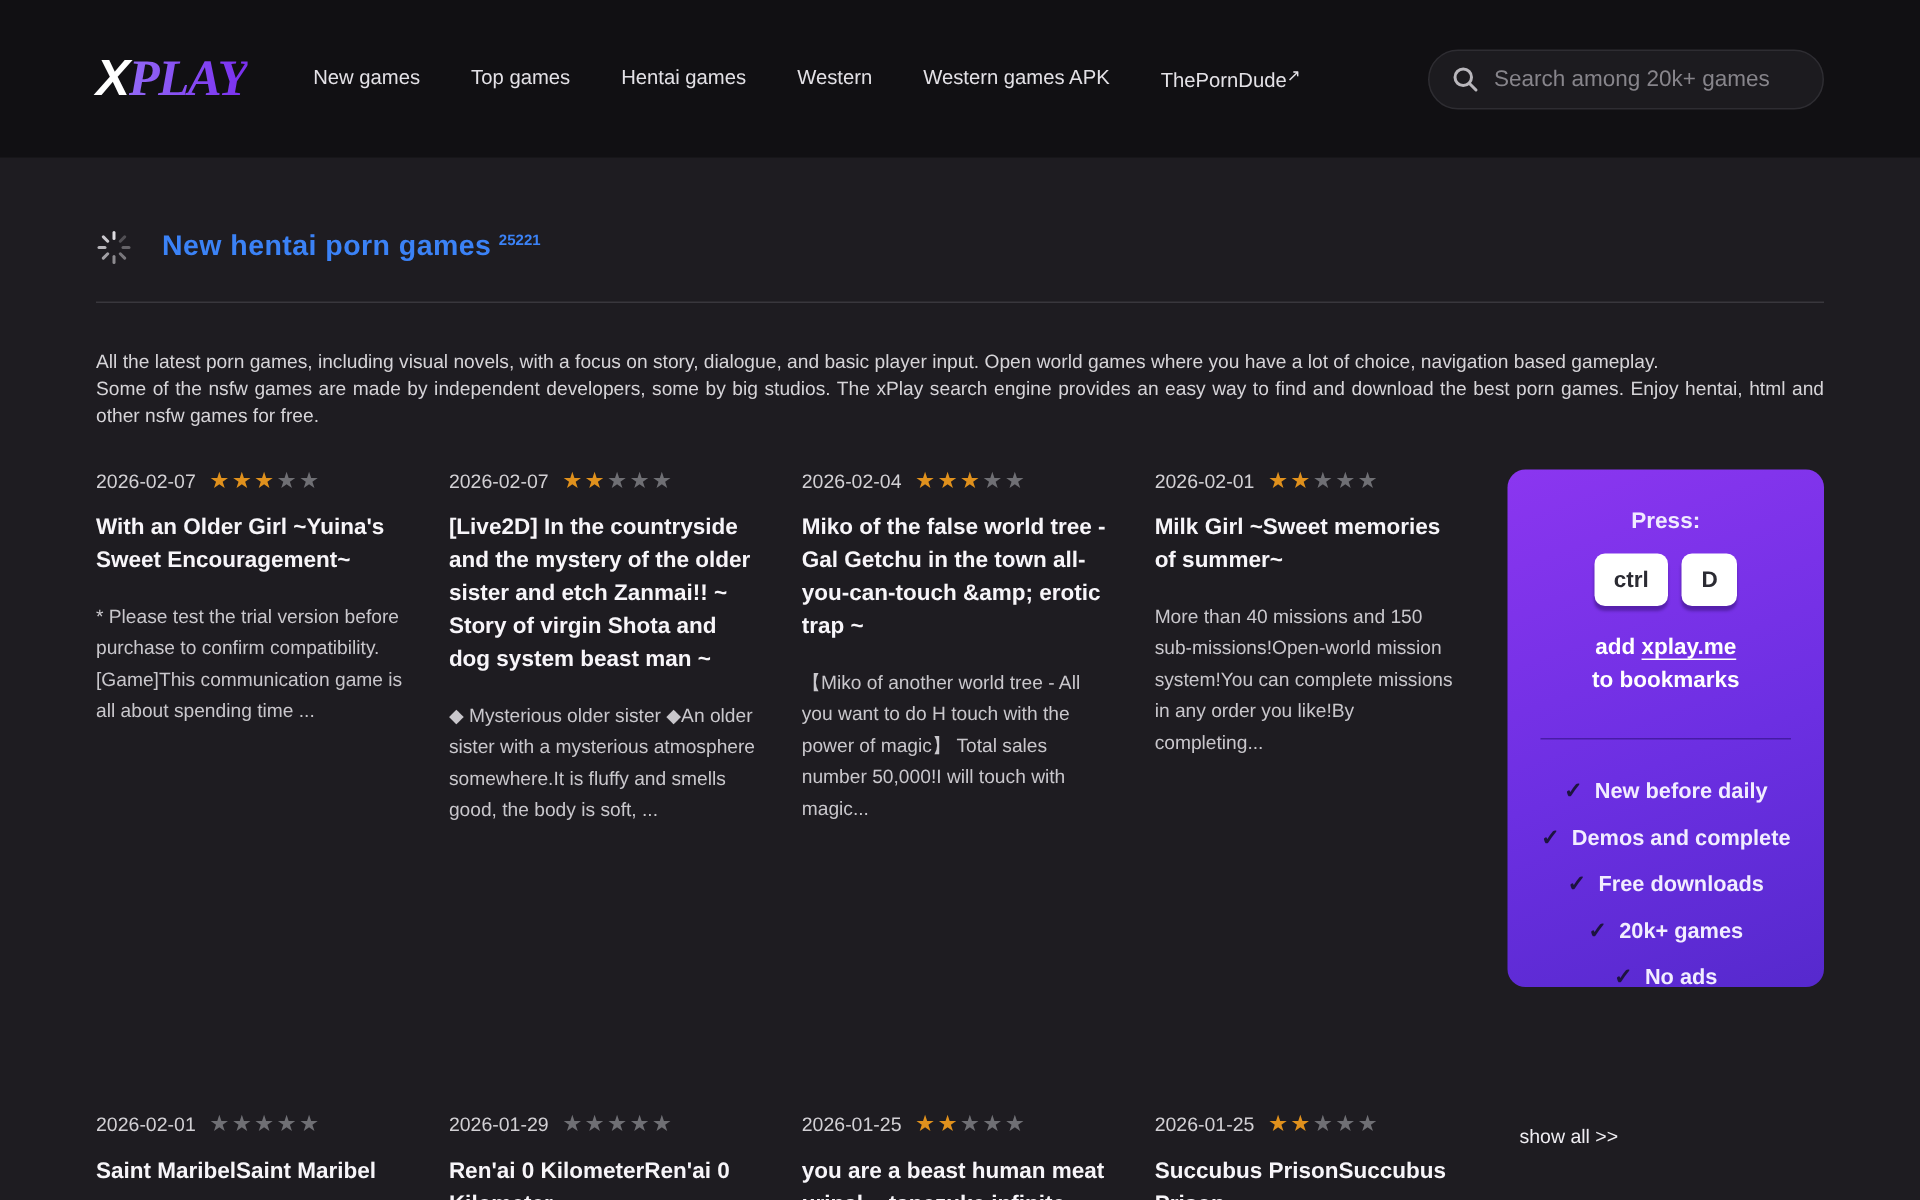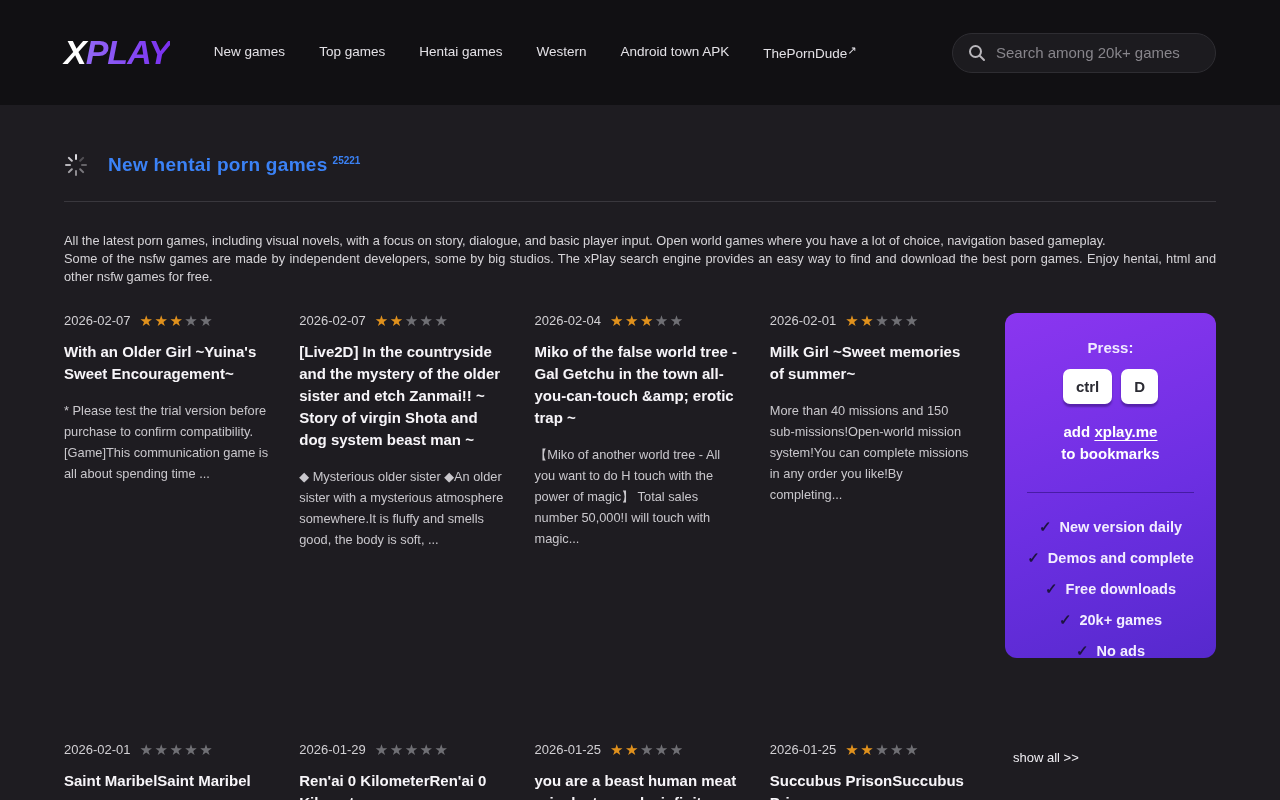--- a/index.html
+++ b/index.html
@@ -14,21 +14,21 @@
   .topbar {
     height:105px; background:#111013;
     display:flex; align-items:center;
     padding:0 64px;
   }
   .logo { font-style:italic; font-weight:900; font-size:34px; letter-spacing:-1px; cursor:pointer; white-space:nowrap; }
   .logo .lx { color:#ffffff; }
   .logo .lplay {
     color:#7d3bf2;
     background:linear-gradient(90deg,#9268f6 0%, #7a2ff0 100%);
-    -webkit-background-clip:text; background-clip:text;
+    -webkit-background-clip:text; background-clip:text;font-family:Liberation Serif, serif;
     -webkit-text-fill-color:transparent;
   }
   nav { display:flex; gap:34px; margin-left:44px; }
   .nav-item { font-size:13.5px; color:#e3e1e6; cursor:pointer; white-space:nowrap; }
   .ext-arrow { font-size:11px; vertical-align:4px; }
 
   .search {
     margin-left:auto; width:264px; height:40px;
     background:#1c1b1f; border:1px solid #2e2d32; border-radius:20px;
     display:flex; align-items:center; gap:10px; padding:0 15px;
@@ -97,21 +97,21 @@
 <body>
 
 <header class="topbar">
   <div class="logo"><span class="lx">X</span><span class="lplay">PLAY</span></div>
 
   <nav>
     <span class="nav-item">New games</span>
     <span class="nav-item">Top games</span>
     <span class="nav-item">Hentai games</span>
     <span class="nav-item">Western</span>
-    <span class="nav-item">Android town APK</span>
+    <span class="nav-item">Western games APK</span>
     <span class="nav-item"><span>ThePornDude</span><span class="ext-arrow">↗</span></span>
   </nav>
 
   <div class="search">
     <svg class="sicon" width="18" height="18" viewBox="0 0 18 18" fill="none">
       <circle cx="7.5" cy="7.5" r="5.5" stroke="#b9b7bc" stroke-width="2"></circle>
       <line x1="12" y1="12" x2="16" y2="16" stroke="#b9b7bc" stroke-width="2" stroke-linecap="round"></line>
     </svg>
     <input type="text" placeholder="Search among 20k+ games" style="">
   </div>
@@ -183,21 +183,21 @@
         <span class="keycap">ctrl</span>
         <span class="keycap">D</span>
       </div>
       <div class="promo-add">
         <span>add</span>
         <span class="promo-link">xplay.me</span><br>
         <span>to bookmarks</span>
       </div>
       <hr class="promo-rule">
       <ul class="features">
-        <li><span class="check">✓</span><span>New version daily</span></li>
+        <li><span class="check">✓</span><span>New before daily</span></li>
         <li><span class="check">✓</span><span>Demos and complete</span></li>
         <li><span class="check">✓</span><span>Free downloads</span></li>
         <li><span class="check">✓</span><span>20k+ games</span></li>
         <li><span class="check">✓</span><span>No ads</span></li>
       </ul>
     </aside>
 
     <article class="card">
       <div class="card-meta">
           <span>2026-02-01</span>

